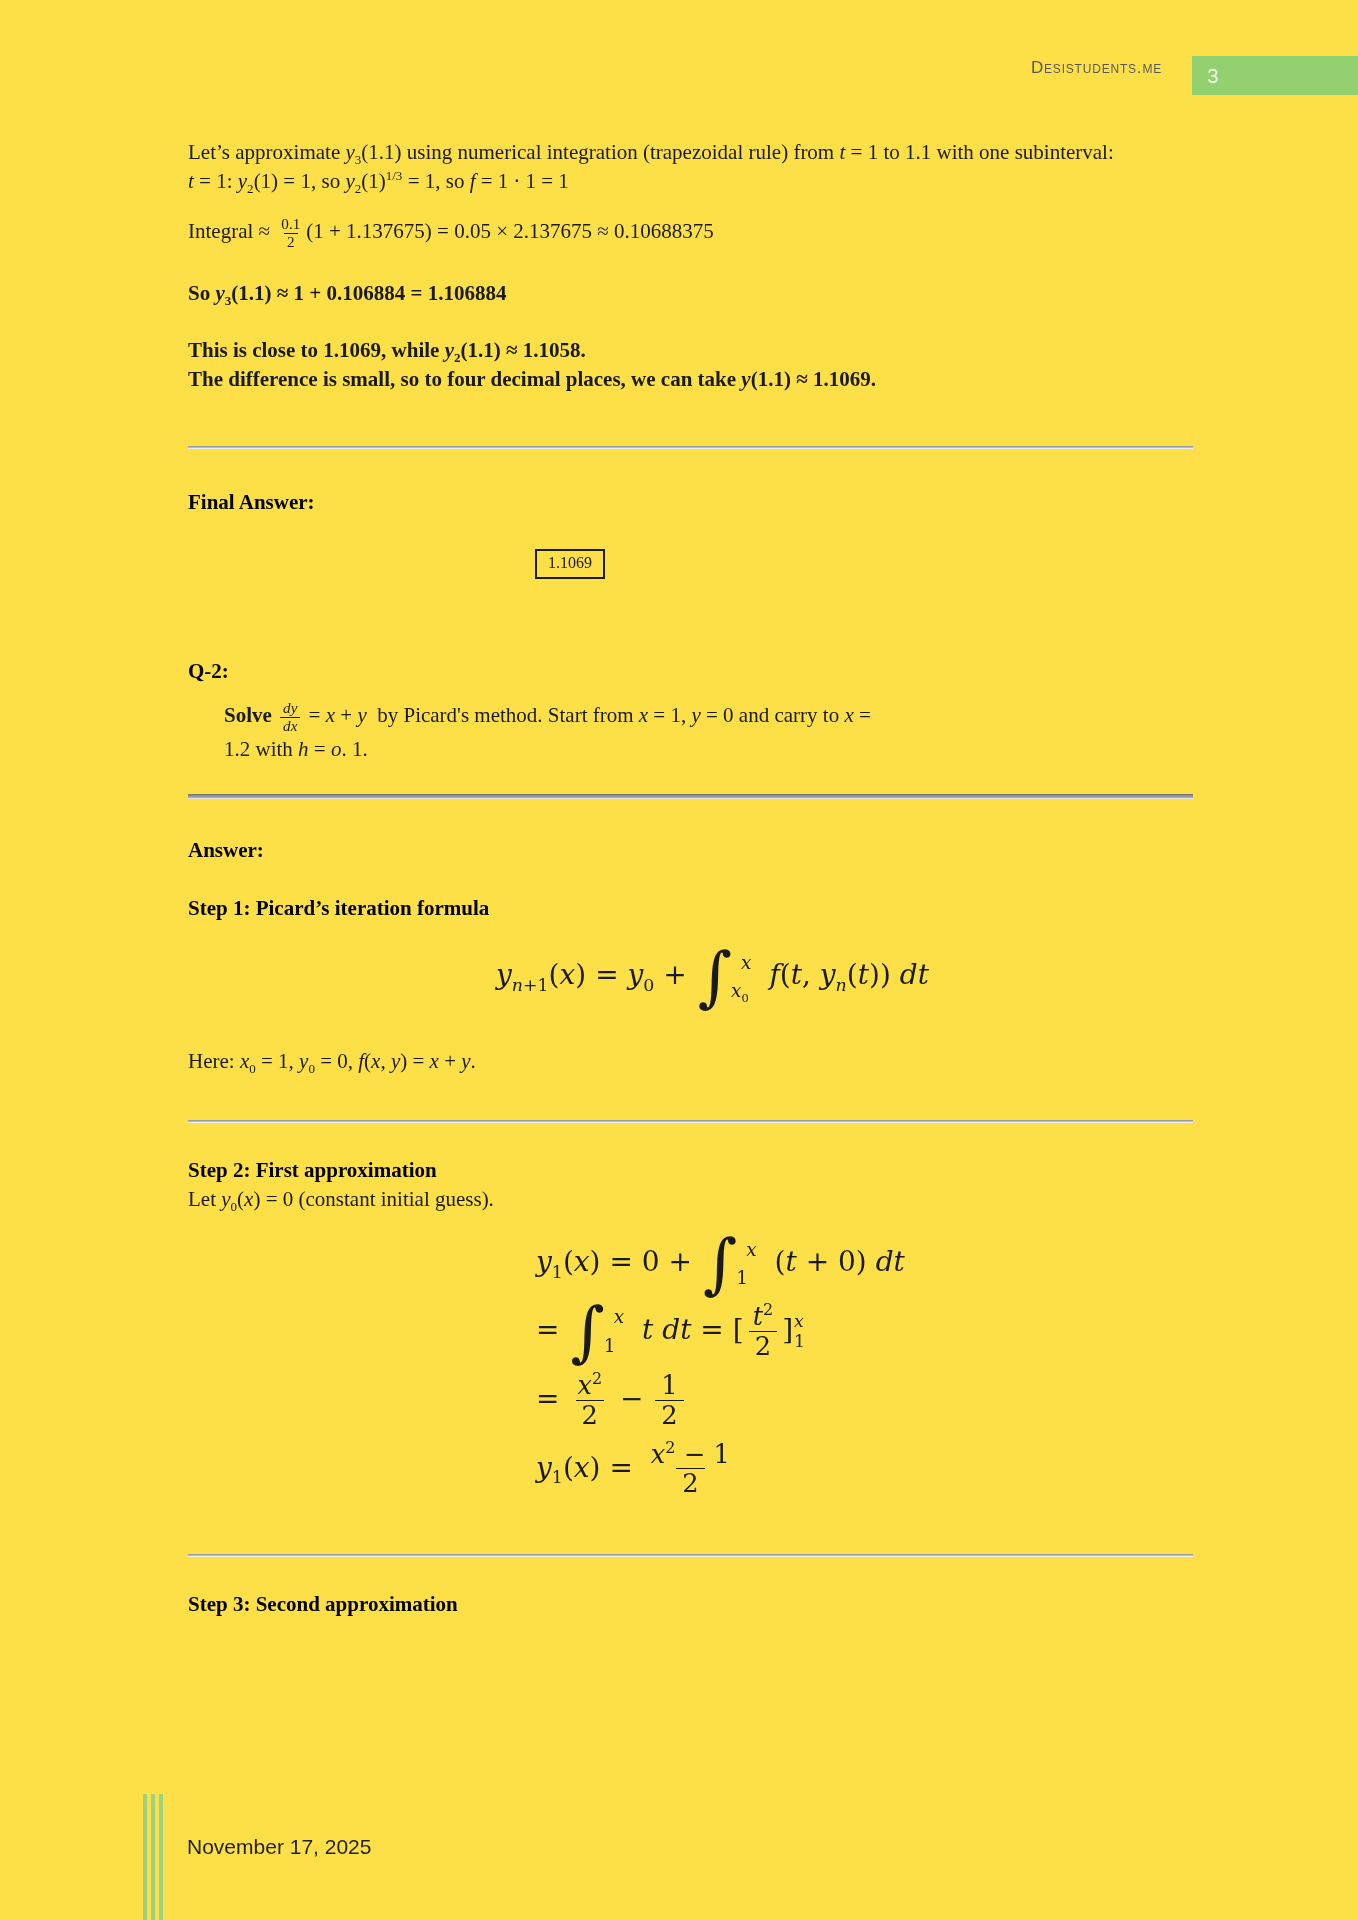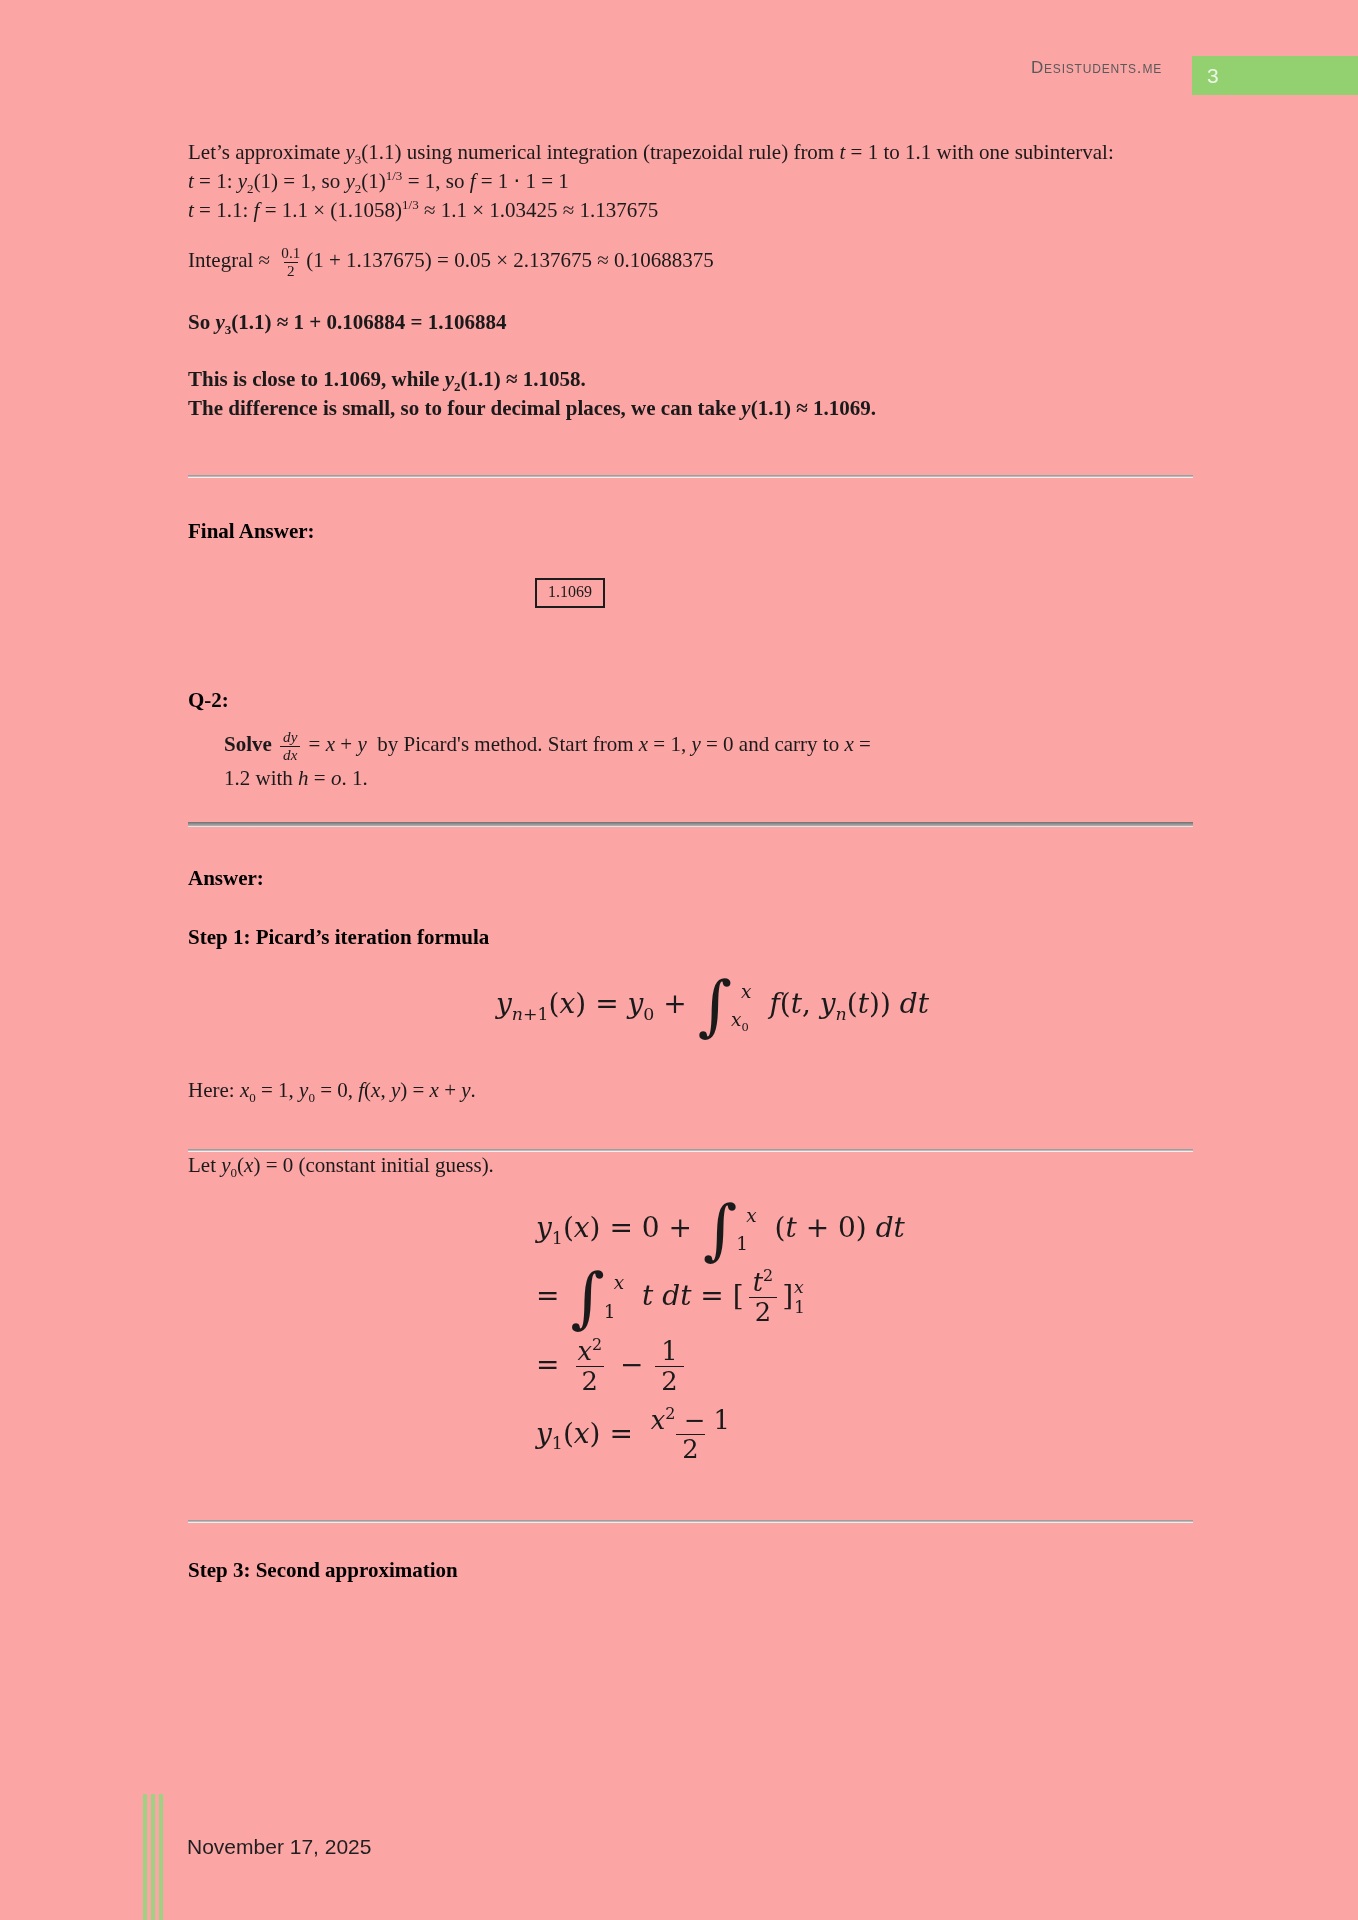--- a/index.html
+++ b/index.html
@@ -1,19 +1,19 @@
 <!DOCTYPE html>
 <html><head>
 <meta charset="utf-8">
 <style>
   html,body{margin:0;padding:0;background:#e8e8e8;}
   .page{
     position:relative;
     width:1358px;height:1920px;
-    background:#fca5a5;
+    background:#fde047;
     overflow:hidden;
     font-family:"Liberation Serif", serif;
     color:#1a1a1a;
   }
   
   .site-name{
     position:absolute;top:58px;right:196px;
     font-family:"Liberation Sans", sans-serif;
     font-size:17px;letter-spacing:0.8px;
     color:#595959;font-variant:small-caps;text-transform:lowercase;
@@ -117,21 +117,20 @@
 
   <div class="site-name">Desistudents.me</div>
   <div class="page-badge" style="background: rgb(147, 208, 111);">
     <span>3</span>
   </div>
 
   <div class="content">
 
     <div class="para">Let’s approximate <i>y</i><sub>3</sub>(1.1) using numerical integration (trapezoidal rule) from <i>t</i> = 1 to 1.1 with one subinterval:</div>
     <div class="para"><i>t</i> = 1: <i>y</i><sub>2</sub>(1) = 1, so <i>y</i><sub>2</sub>(1)<sup>1/3</sup> = 1, so <i>f</i> = 1 ⋅ 1 = 1</div>
-    <div class="para"><i>t</i> = 1.1: <i>f</i> = 1.1 × (1.1058)<sup>1/3</sup> ≈ 1.1 × 1.03425 ≈ 1.137675</div>
 
     <div class="para mt-s">Integral ≈ <span class="frac">
           <span class="num">0.1</span>
           <span class="den">2</span>
         </span>(1 + 1.137675) = 0.05 × 2.137675 ≈ 0.10688375</div>
 
     <div class="para mt-m">So <i>y</i><sub>3</sub>(1.1) ≈ 1 + 0.106884 = 1.106884</div>
 
     <div class="para mt-m">
       <div>This is close to 1.1069, while <i>y</i><sub>2</sub>(1.1) ≈ 1.1058.</div>
@@ -167,20 +166,21 @@
           <span class="ilim">
             <span class="iup"><i>x</i></span>
             <span class="idn"><i>x</i><sub>0</sub></span>
           </span>
         </span><span class="gap"></span><i>f</i>(<i>t</i>, <i>y</i><sub><i>n</i></sub>(<i>t</i>)) <i>dt</i></div>
 
     <div class="para" style="margin-top:42px;">Here: <i>x</i><sub>0</sub> = 1, <i>y</i><sub>0</sub> = 0, <i>f</i>(<i>x</i>, <i>y</i>) = <i>x</i> + <i>y</i>.</div>
 
     <div class="rule-thin" style="margin-top:44px;"></div>
 
+    <div class="para b" style="margin-top:34px;">Step 2: First approximation</div>
     <div class="para">Let <i>y</i><sub>0</sub>(<i>x</i>) = 0 (constant initial guess).</div>
 
     <div class="eq-block">
       <div class="eq"><i>y</i><sub>1</sub>(<i>x</i>) = 0 + <span class="intg">
             <span class="isym">∫</span>
             <span class="ilim">
               <span class="iup"><i>x</i></span>
               <span class="idn">1</span>
             </span>
           </span><span class="gap"></span>(<i>t</i> + 0) <i>dt</i></div>

